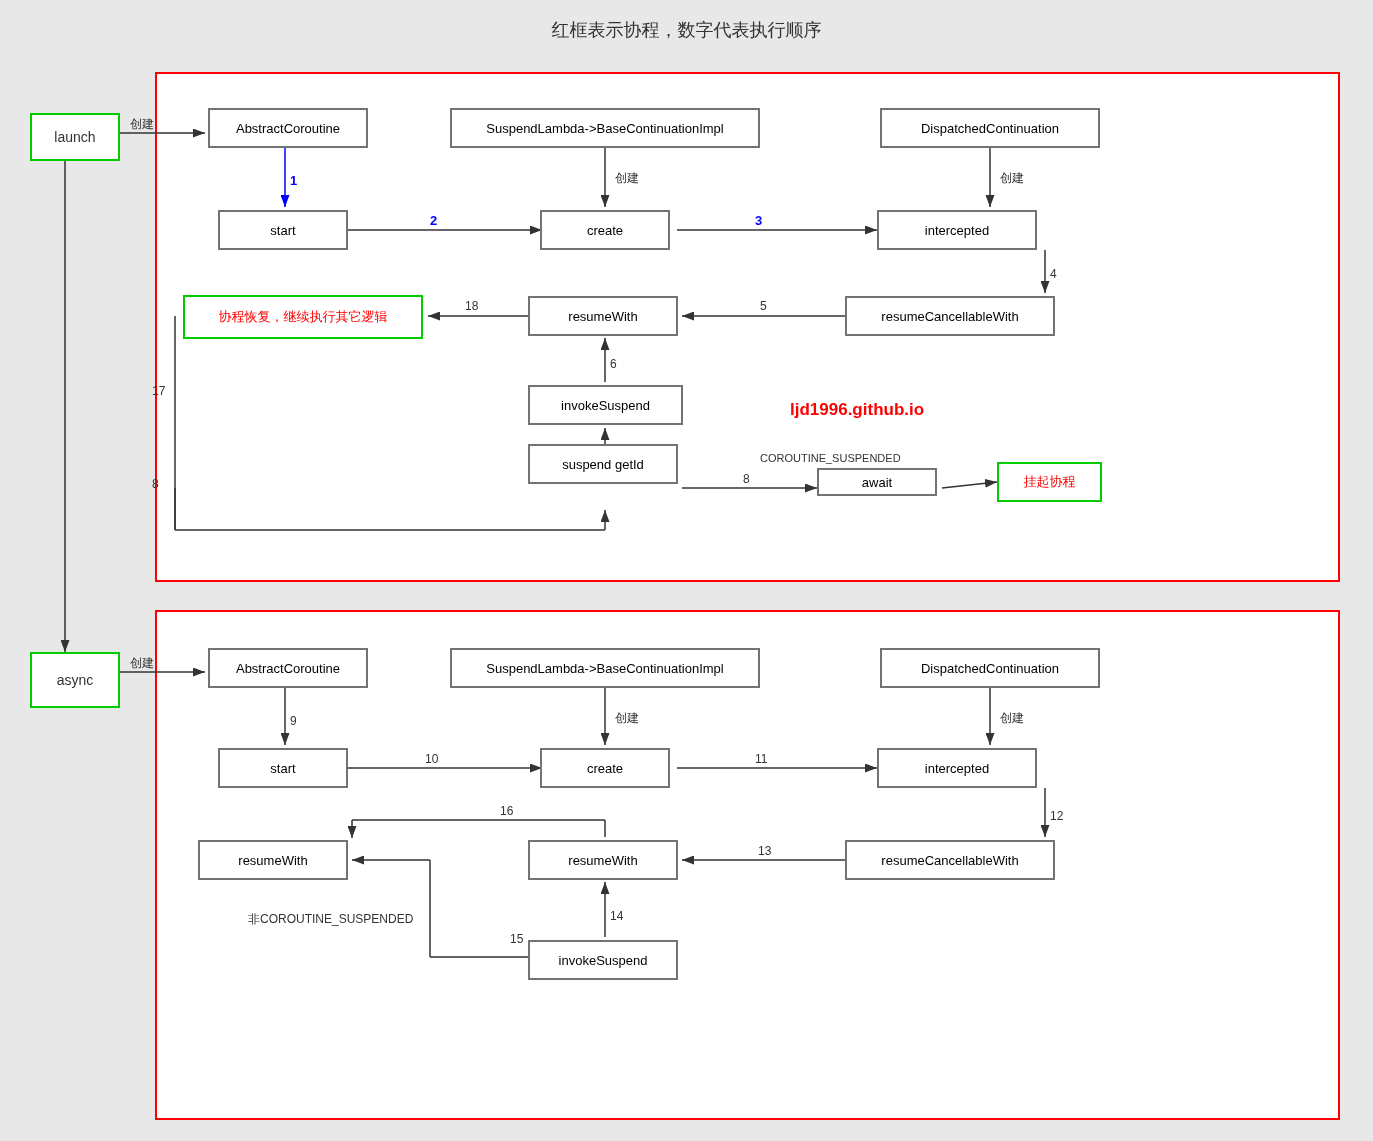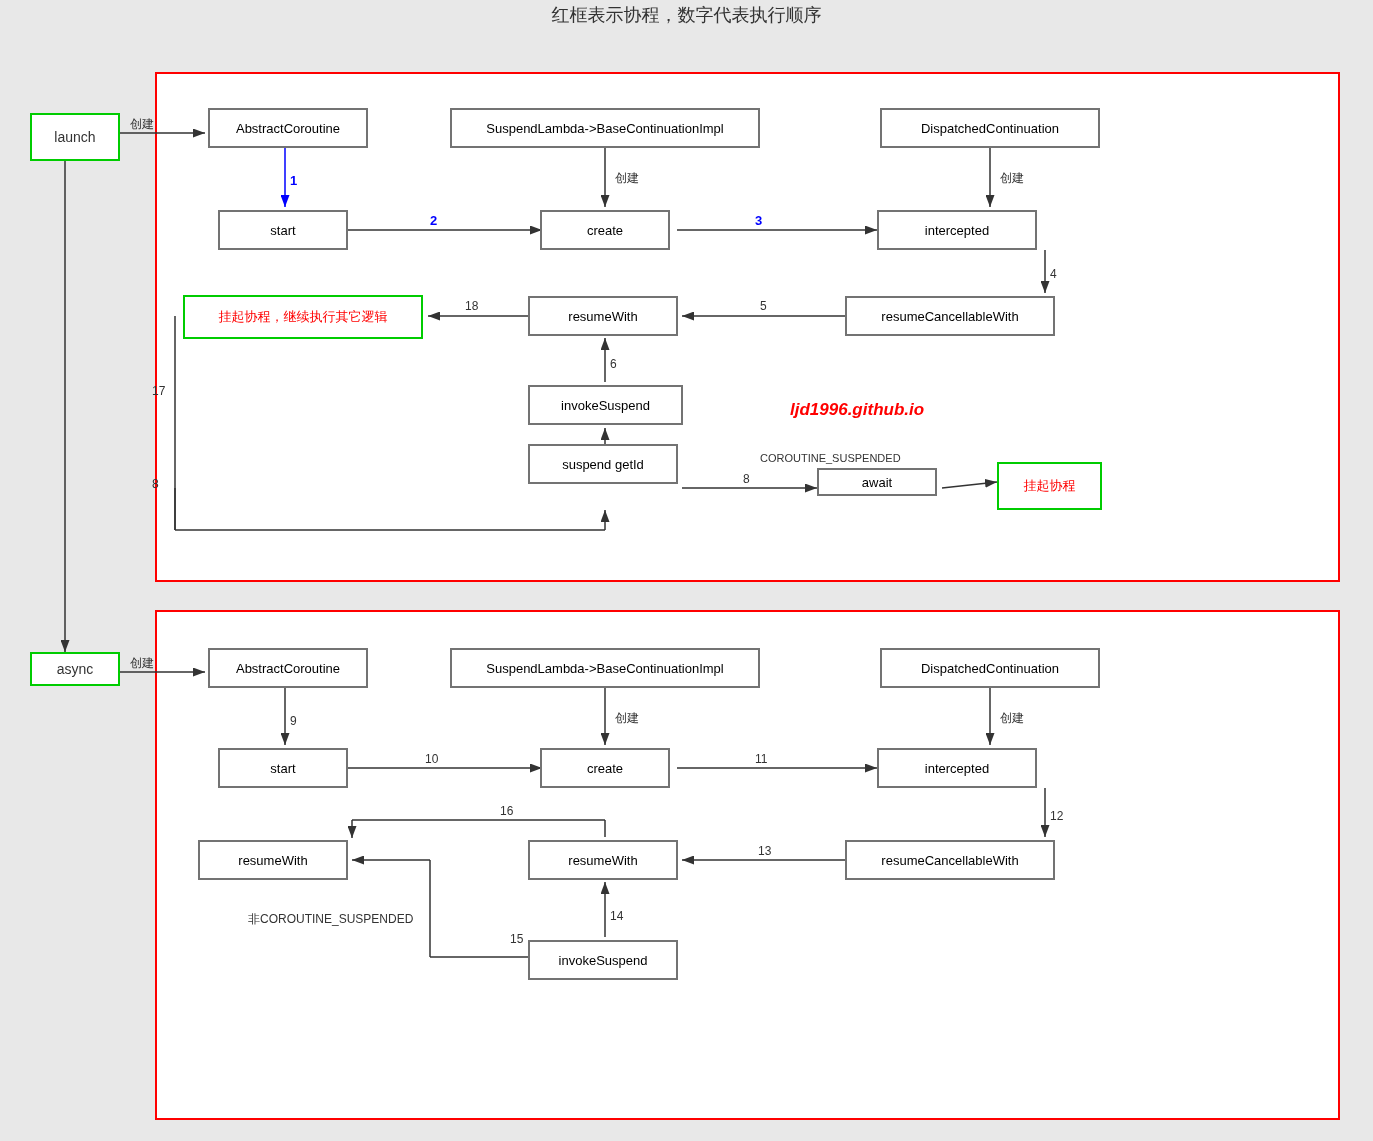--- a/index.html
+++ b/index.html
@@ -14,21 +14,21 @@
     .main-container {
       position: relative;
       width: 1373px;
       height: 1141px;
       background: #e8e8e8;
     }
     .title {
       text-align: center;
       font-size: 18px;
       color: #333;
-      padding-top: 3px;
+      padding-top: 18px;
       font-weight: normal;
     }
     
     .red-box {
       position: absolute;
       border: 2.5px solid red;
       background: white;
     }
     .red-box-top {
       left: 155px;
@@ -72,21 +72,20 @@
       left: 0;
       width: 1373px;
       height: 1141px;
       pointer-events: none;
     }
     .watermark {
       position: absolute;
       color: red;
       font-size: 17px;
       font-weight: bold;
-      font-style: italic;
     }
   </style>
 </head>
 <body>
 
 <div class="main-container">
   <div class="title">红框表示协程，数字代表执行顺序</div>
 
   <div class="red-box red-box-top"></div>
 
@@ -213,21 +212,21 @@
 
   <div class="node" style="position:absolute; left:540px; top:210px; width:130px; height:40px; display:flex; align-items:center; justify-content:center; font-size:13px;">
     <span>create</span>
   </div>
 
   <div class="node" style="position:absolute; left:877px; top:210px; width:160px; height:40px; display:flex; align-items:center; justify-content:center; font-size:13px;">
     <span>intercepted</span>
   </div>
 
   <div class="node node-green-red-text" style="position:absolute; left:183px; top:295px; width:240px; height:44px; display:flex; align-items:center; justify-content:center; font-size:13px; color:red; border:2.5px solid #00cc00;">
-    <span>挂起协程，继续执行其它逻辑</span>
+    <span>协程恢复，继续执行其它逻辑</span>
   </div>
 
   <div class="node" style="position:absolute; left:528px; top:296px; width:150px; height:40px; display:flex; align-items:center; justify-content:center; font-size:13px;">
     <span>resumeWith</span>
   </div>
 
   <div class="node" style="position:absolute; left:845px; top:296px; width:210px; height:40px; display:flex; align-items:center; justify-content:center; font-size:13px;">
     <span>resumeCancellableWith</span>
   </div>
 
@@ -236,27 +235,27 @@
   </div>
 
   <div class="node" style="position:absolute; left:528px; top:444px; width:150px; height:40px; display:flex; align-items:center; justify-content:center; font-size:13px;">
     <span>suspend getId</span>
   </div>
 
   <div class="node" style="position:absolute; left:817px; top:468px; width:120px; height:28px; display:flex; align-items:center; justify-content:center; font-size:13px;">
     <span>await</span>
   </div>
 
-  <div class="node node-green-red-text" style="position:absolute; left:997px; top:462px; width:105px; height:48px; display:flex; align-items:center; justify-content:center; font-size:13px; color:red; border:2.5px solid #00cc00;">
+  <div class="node node-green-red-text" style="position:absolute; left:997px; top:462px; width:105px; height:40px; display:flex; align-items:center; justify-content:center; font-size:13px; color:red; border:2.5px solid #00cc00;">
     <span>挂起协程</span>
   </div>
 
   <div class="watermark" style="left:790px; top:400px;">ljd1996.github.io</div>
 
-  <div class="node node-green" style="position:absolute; left:30px; top:652px; width:90px; height:34px; display:flex; align-items:center; justify-content:center; font-size:14px;">
+  <div class="node node-green" style="position:absolute; left:30px; top:652px; width:90px; height:56px; display:flex; align-items:center; justify-content:center; font-size:14px;">
     <span>async</span>
   </div>
 
   <div class="node" style="position:absolute; left:208px; top:648px; width:160px; height:40px; display:flex; align-items:center; justify-content:center; font-size:13px;">
     <span>AbstractCoroutine</span>
   </div>
 
   <div class="node" style="position:absolute; left:450px; top:648px; width:310px; height:40px; display:flex; align-items:center; justify-content:center; font-size:13px;">
     <span>SuspendLambda-&gt;BaseContinuationImpl</span>
   </div>

